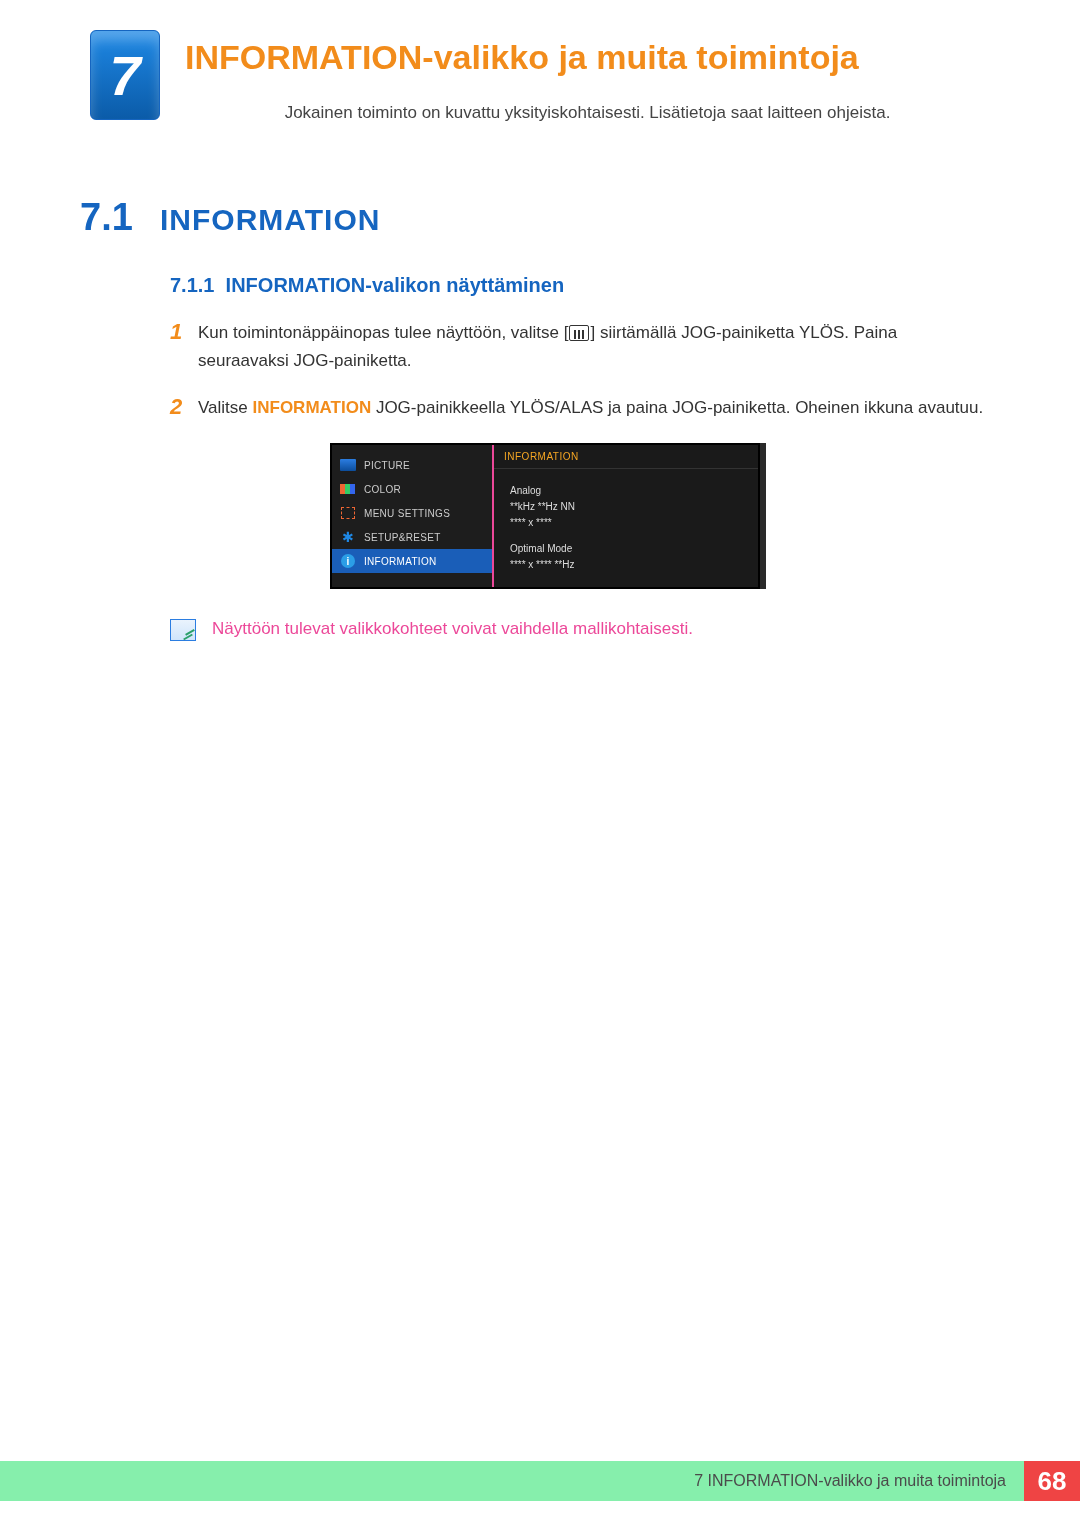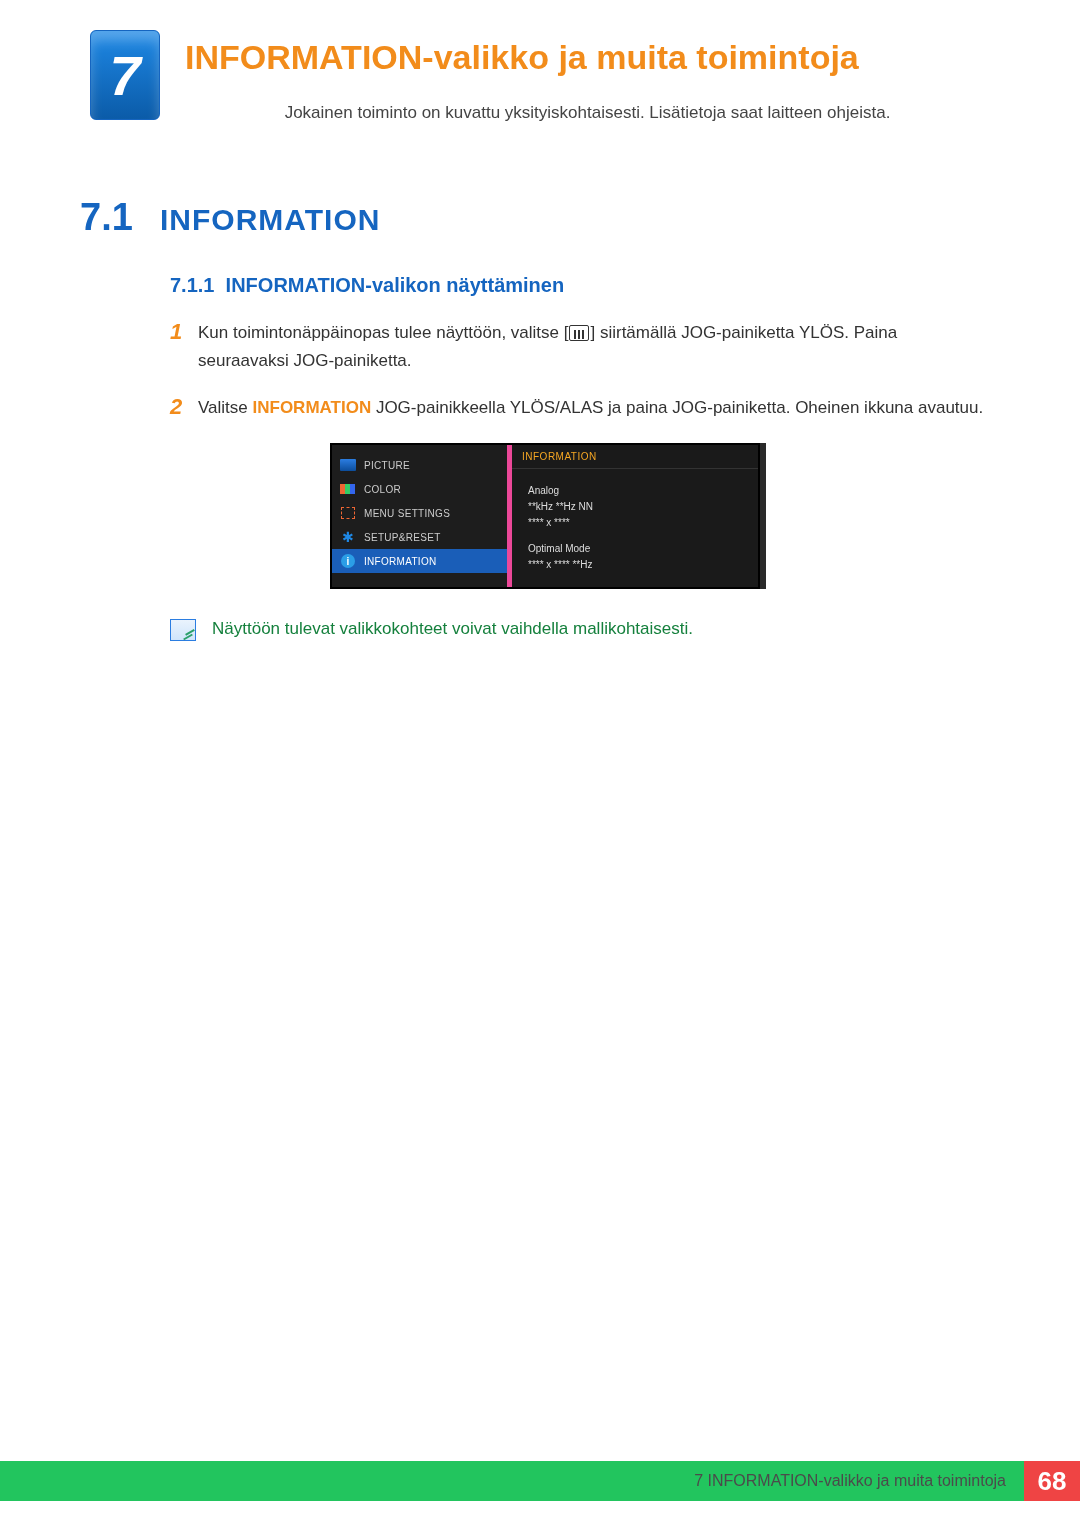--- a/index.html
+++ b/index.html
@@ -123,23 +123,23 @@
   
   .osd-wrap {
     margin: 20px 0 30px 240px;
     width: 430px;
     background: #111;
     border: 2px solid #000;
     display: flex;
     box-shadow: 6px 0 0 #2a2a2a;
   }
   .osd-left {
-    width: 180px;
+    width: 162px;
     background: #1d1d1d;
-    border-right: 5px solid #ec4899;
+    border-right: 2px solid #ec4899;
     padding: 8px 0;
   }
   .osd-item {
     display: flex;
     align-items: center;
     gap: 8px;
     padding: 6px 8px;
     color: #ccc;
     font-size: 10px;
     letter-spacing: 0.3px;
@@ -197,32 +197,32 @@
     position:relative;
     flex-shrink:0;
   }
   .note-icon::after {
     content:"";
     position:absolute; right:2px; bottom:2px;
     width:10px; height:2px; background:#2aa06b;
     transform:rotate(-30deg);
     box-shadow: 4px -3px 0 0 #2aa06b;
   }
-  .note-text { font-size:17px; color:#15803d; }
+  .note-text { font-size:17px; color:#ec4899; }
   
   .footer {
     position:absolute;
     bottom:26px;
     left:0; right:0;
     height:40px;
     display:flex;
   }
   .footer-bar {
     flex:1;
-    background:#22c55e;
+    background:#86efac;
     display:flex;
     align-items:center;
     justify-content:flex-end;
     padding-right:18px;
     color:#4b4b4b;
     font-size:16px;
   }
   .footer-num {
     width:56px;
     background:#ef4444;

